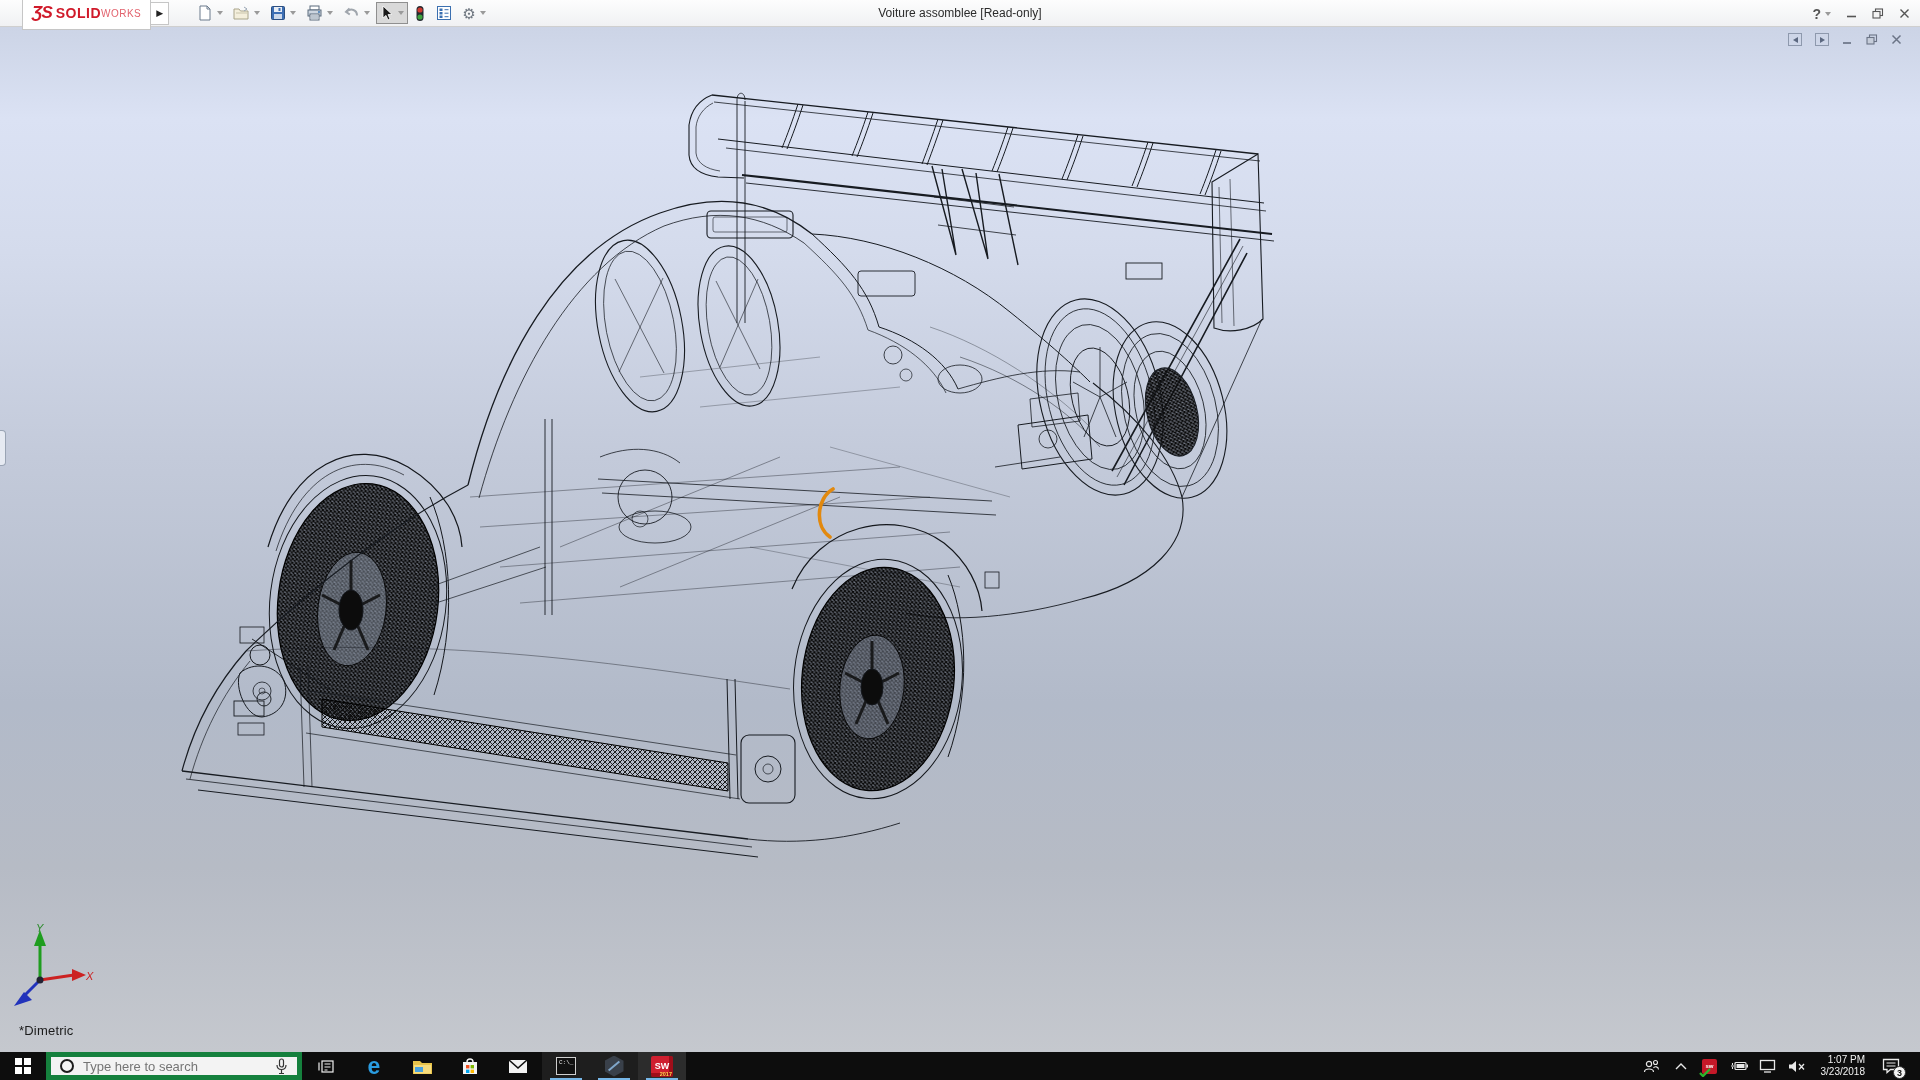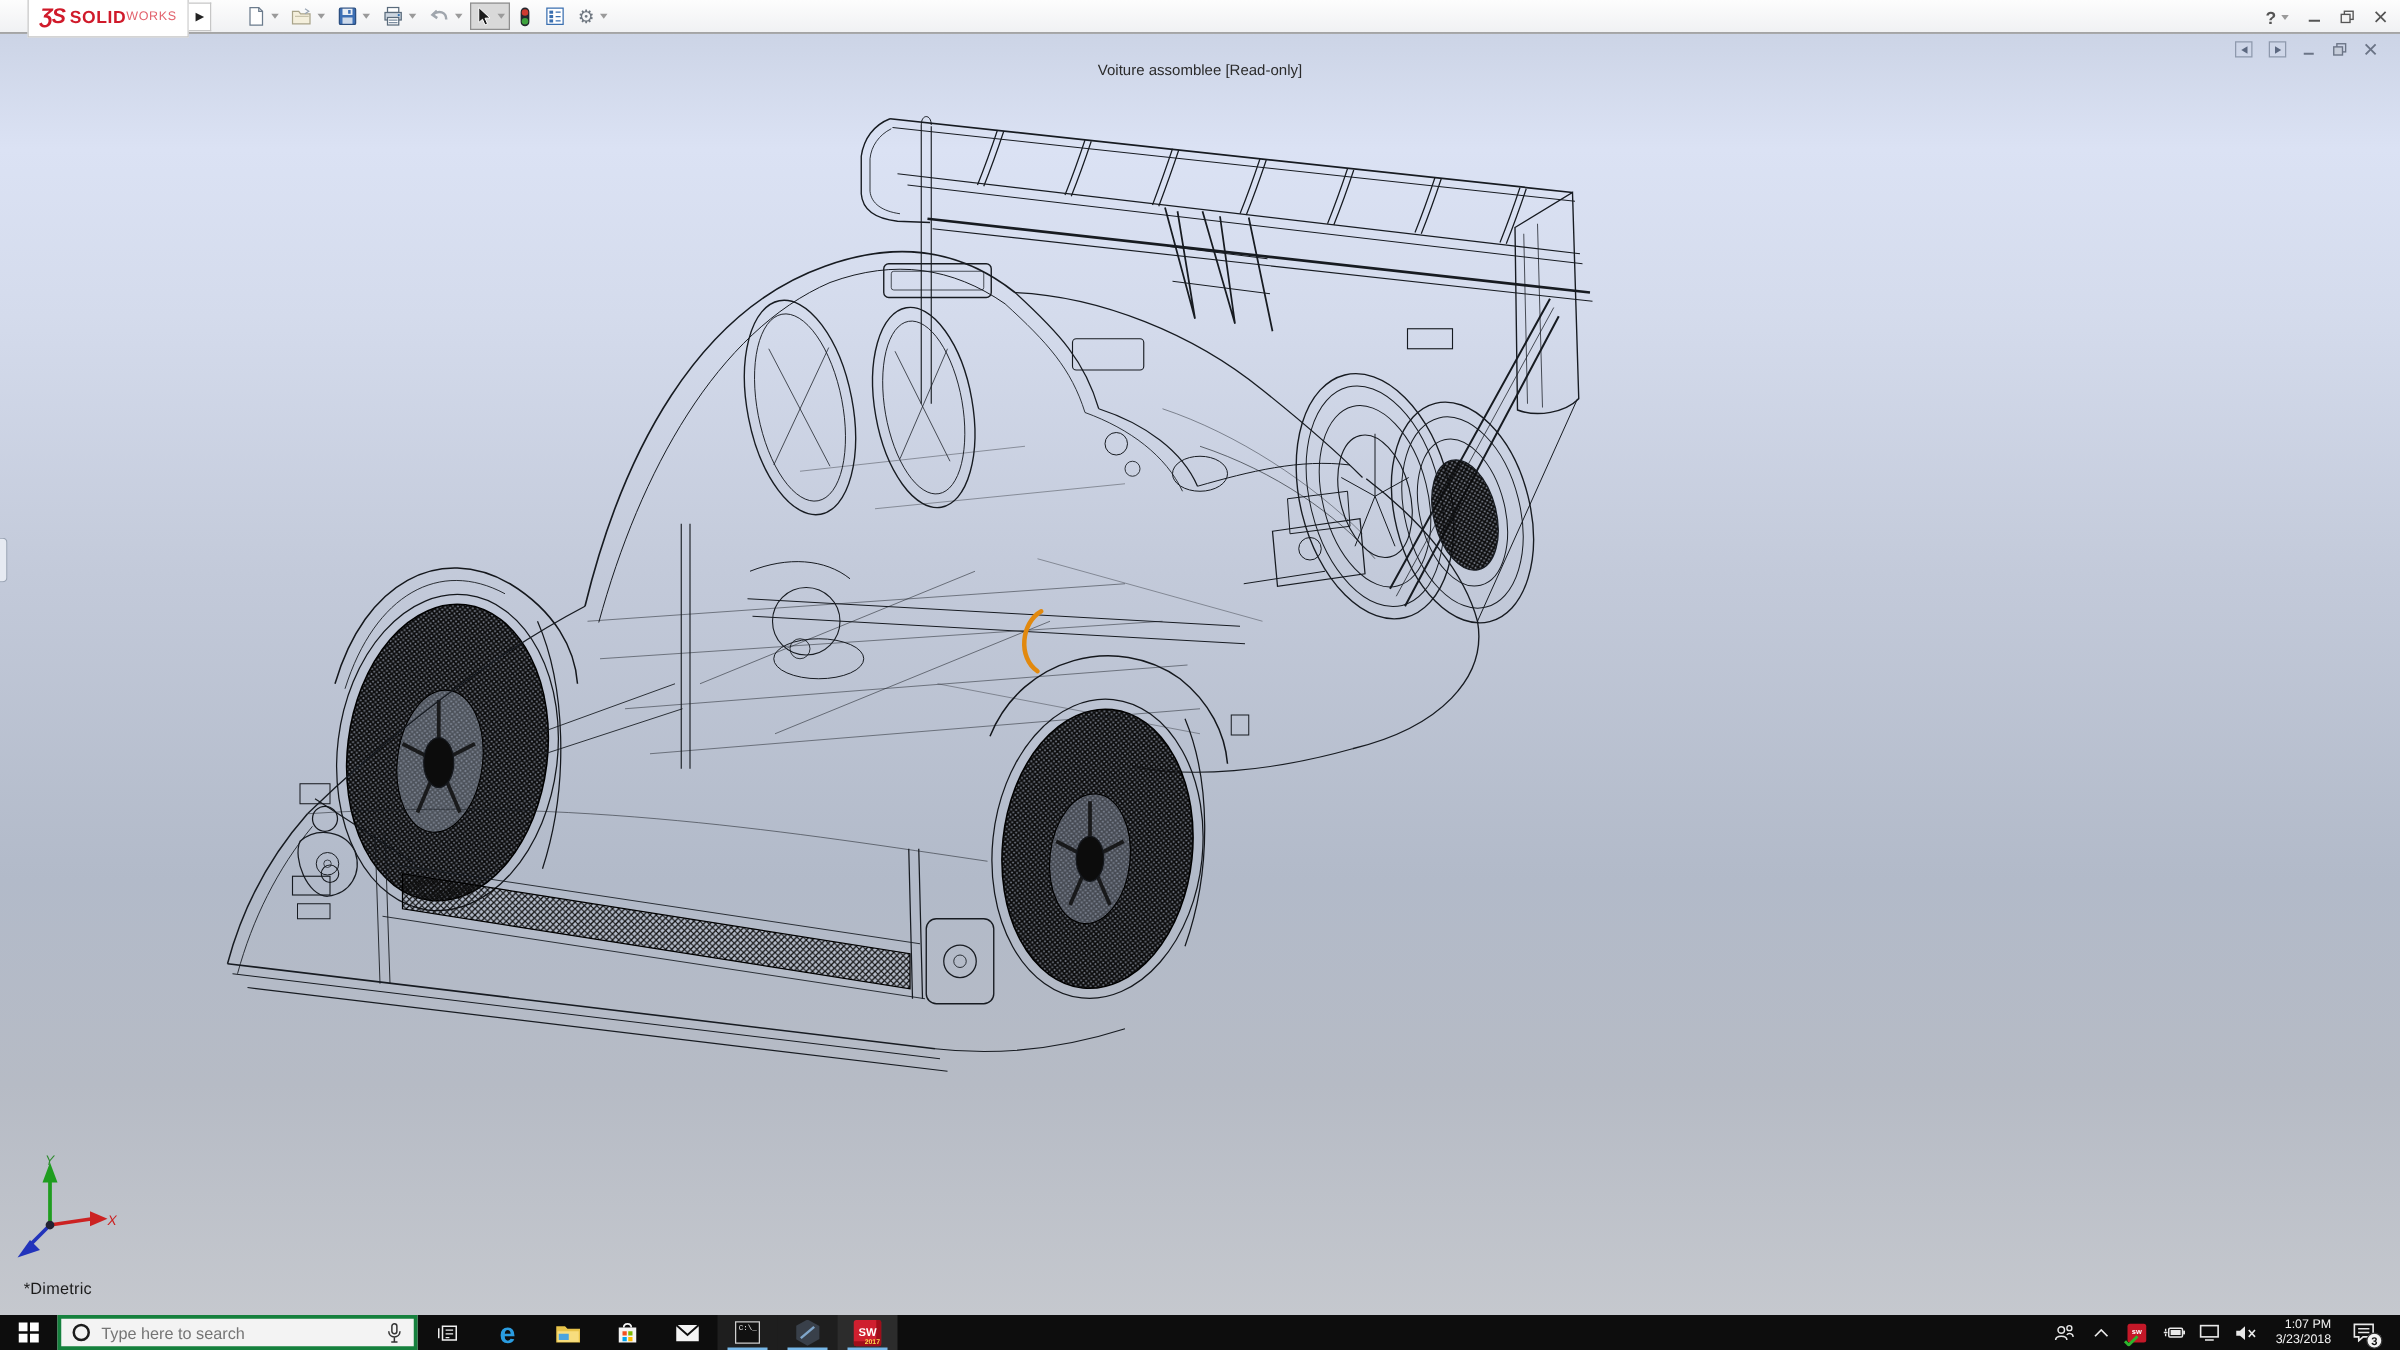--- a/index.html
+++ b/index.html
@@ -11,42 +11,42 @@
   .logo-box{margin-left:22px;height:23px;background:#fff;border:1px solid #c6c6c6;display:flex;align-items:center;padding:16px 9px;gap:4px;justify-content:space-between;}
   .logo-glyph{color:#d01a2a;font-weight:bold;font-style:italic;font-size:17px;letter-spacing:-1px;}
   .logo-solid{color:#d01a2a;font-weight:bold;font-size:14px;letter-spacing:.5px;}
   .logo-works{color:#e2626d;font-size:10px;letter-spacing:.5px;}
   .logo-expand{height:23px;width:18px;border:1px solid #c6c6c6;border-left:none;background:#fff;display:flex;align-items:center;justify-content:center;color:#222;font-size:9px;cursor:default;}
   .tools{display:flex;align-items:center;margin-left:24px;gap:2px;}
   .tbtn{display:flex;align-items:center;gap:3px;padding:2px 3px;border:1px solid transparent;}
   .tbtn.pressed{background:#d9d9d9;border:1px solid #8f8f8f;}
   .tbtn svg{display:block;}
   .caret{width:0;height:0;border-left:3px solid transparent;border-right:3px solid transparent;border-top:4px solid #9a9a9a;margin-left:1px;}
-  .win-title{position:absolute;left:50%;transform:translateX(-50%);top:6px;font-size:12px;color:#2b2b2b;white-space:nowrap;margin-top:43px;}
+  .win-title{position:absolute;left:50%;transform:translateX(-50%);top:6px;font-size:12px;color:#2b2b2b;white-space:nowrap;}
   .win-ctrls{position:absolute;right:10px;top:0;height:27px;display:flex;align-items:center;gap:15px;}
   .help-q{font-size:14px;font-weight:bold;color:#555;}
 
   
   .viewport{position:absolute;top:27px;left:0;width:1920px;height:1025px;
     background:linear-gradient(180deg,#ccd4e6 0%,#dbe2f4 9%,#d4dbec 22%,#c3cada 42%,#b2bac9 66%,#b6bbc5 82%,#c5c8ce 100%);}
   .viewport svg.model{position:absolute;inset:0;}
   .doc-ctrls{position:absolute;top:6px;right:18px;display:flex;align-items:center;gap:13px;z-index:5;}
   .mini-box{width:14px;height:13px;border:1px solid #8e99ad;display:flex;align-items:center;justify-content:center;background:transparent;}
   .tri-l{width:0;height:0;border-top:3.5px solid transparent;border-bottom:3.5px solid transparent;border-right:5px solid #5c6880;}
   .tri-r{width:0;height:0;border-top:3.5px solid transparent;border-bottom:3.5px solid transparent;border-left:5px solid #5c6880;}
   .orient-label{position:absolute;left:7px;bottom:14px;font-size:13px;font-weight:normal;color:#1b1b1b;letter-spacing:.2px;margin-left:12px;}
   .triad{position:absolute;left:6px;bottom:38px;}
   .side-tab{position:absolute;left:0;top:403px;width:6px;height:36px;background:#e6eaf2;border:1px solid #9aa4b4;border-left:none;border-radius:0 4px 4px 0;}
 
   
   .taskbar{position:absolute;bottom:0;left:0;width:1920px;height:28px;background:#0d0d0d;display:flex;align-items:stretch;z-index:40;}
   .start{width:46px;display:flex;align-items:center;justify-content:center;}
   .winlogo{display:grid;grid-template-columns:7px 7px;grid-template-rows:7px 7px;gap:1.5px;}
   .winlogo div{background:#fefefe;}
-  .searchbox{width:288px;background:#f3f3f3;display:flex;align-items:center;padding:0 9px;gap:9px;border:3px solid #15803d;}
+  .searchbox{width:256px;background:#f3f3f3;display:flex;align-items:center;padding:0 9px;gap:9px;border:5px solid #15803d;}
   .searchbox input{flex:1;border:none;outline:none;background:transparent;font-size:13px;color:#444;font-family:"Liberation Sans",sans-serif;}
   .cortana-ring{width:14px;height:14px;border:2px solid #1c1c1c;border-radius:50%;}
   .taskslot{width:48px;position:relative;display:flex;align-items:center;justify-content:center;}
   .taskslot.running{background:rgba(255,255,255,.07);}
   .taskslot.active{background:rgba(255,255,255,.13);}
   .underline{position:absolute;bottom:0;left:8px;right:8px;height:2.5px;background:#77b7e8;}
   .edge-e{color:#2a9ce0;font-weight:bold;font-size:23px;line-height:20px;}
   .hexagon{width:19px;height:21px;background:#39404a;clip-path:polygon(50% 0,100% 25%,100% 75%,50% 100%,0 75%,0 25%);display:flex;align-items:center;justify-content:center;}
   .hexagon span{display:block;width:14px;height:2px;background:#7fa5c9;transform:rotate(-40deg);}
   .cmdicon{width:20px;height:18px;background:#111;border:1px solid #cfcfcf;color:#eee;font-size:6px;line-height:7px;padding:1px 2px;font-family:"Liberation Mono","DejaVu Sans Mono",monospace;}

